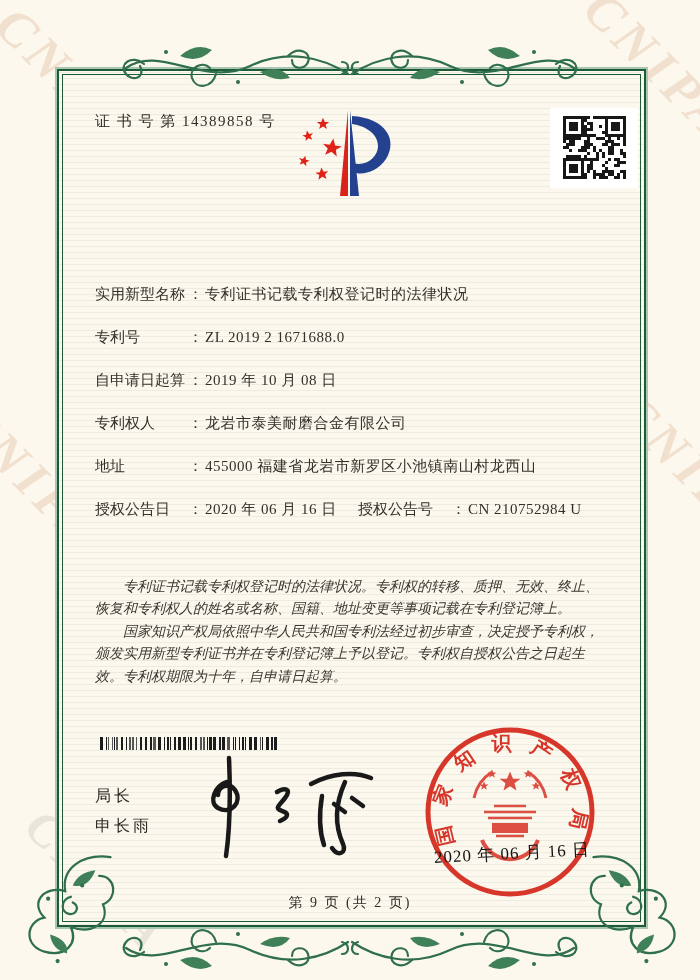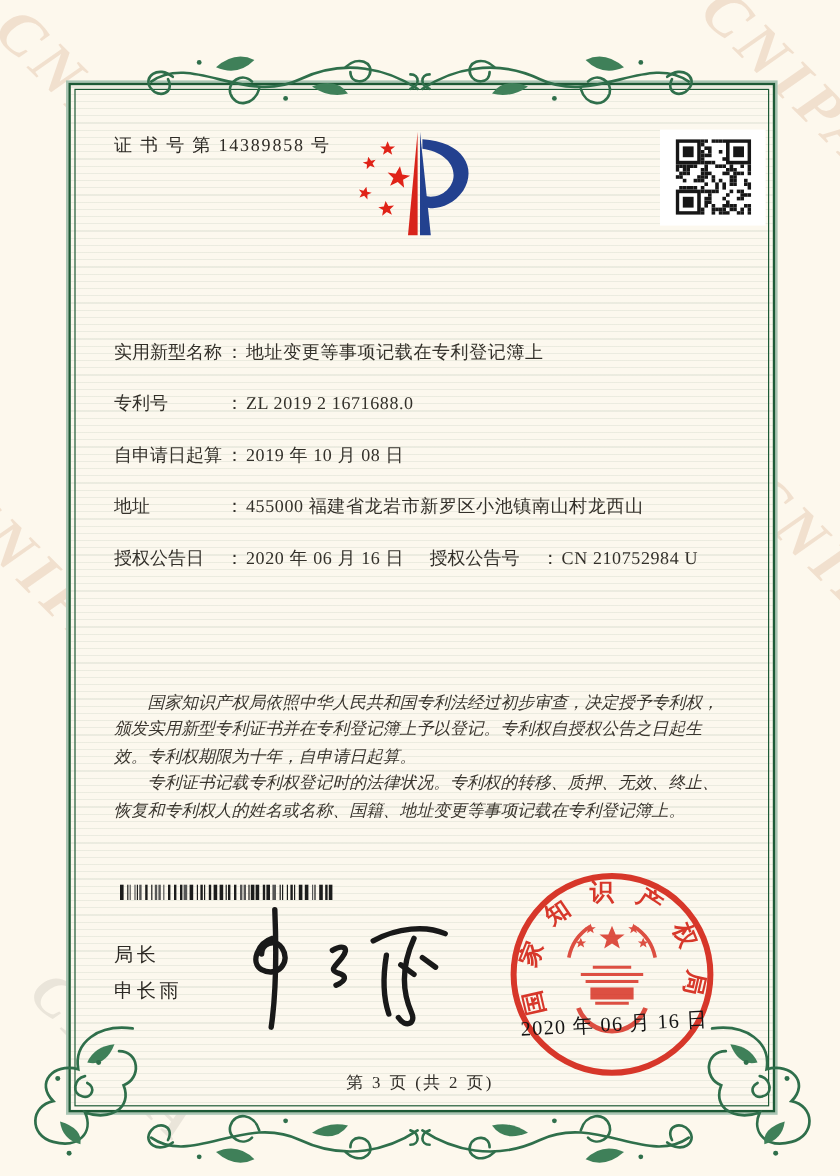--- a/index.html
+++ b/index.html
@@ -280,39 +280,42 @@
         <rect x="48" y="6" width="9" height="9"></rect>
         <rect x="0" y="42" width="21" height="21"></rect>
         <rect x="3" y="45" width="15" height="15" fill="#fff"></rect>
         <rect x="6" y="48" width="9" height="9"></rect>
       </svg>
   </div>
 
 
   <div class="fields">
     <div class="frow">
-      <span class="flabel">实用新型名称</span><span class="fcolon">：</span><span class="fvalue">地址变更等事项记载在专利登记簿上</span>
+      <span class="flabel">实用新型名称</span><span class="fcolon">：</span><span class="fvalue">专利证书记载专利权登记时的法律状况</span>
     </div>
     <div class="frow">
       <span class="flabel">专利号</span><span class="fcolon">：</span><span class="fvalue">ZL 2019 2 1671688.0</span>
     </div>
     <div class="frow">
       <span class="flabel">自申请日起算</span><span class="fcolon">：</span><span class="fvalue">2019 年 10 月 08 日</span>
     </div>
     <div class="frow">
+      <span class="flabel">专利权人</span><span class="fcolon">：</span><span class="fvalue">龙岩市泰美耐磨合金有限公司</span>
+    </div>
+    <div class="frow">
       <span class="flabel">地址</span><span class="fcolon">：</span><span class="fvalue">455000  福建省龙岩市新罗区小池镇南山村龙西山</span>
     </div>
     <div class="frow">
       <span class="pair1"><span class="flabel">授权公告日</span><span class="fcolon">：</span><span class="fvalue">2020 年 06 月 16 日</span></span><span class="flabel">授权公告号</span><span class="fcolon">：</span><span class="fvalue">CN 210752984 U</span>
     </div>
   </div>
 
   <div class="bodytext">
+    <p>专利证书记载专利权登记时的法律状况。专利权的转移、质押、无效、终止、恢复和专利权人的姓名或名称、国籍、地址变更等事项记载在专利登记簿上。</p>
     <p>国家知识产权局依照中华人民共和国专利法经过初步审查，决定授予专利权，颁发实用新型专利证书并在专利登记簿上予以登记。专利权自授权公告之日起生效。专利权期限为十年，自申请日起算。</p>
-    <p>专利证书记载专利权登记时的法律状况。专利权的转移、质押、无效、终止、恢复和专利权人的姓名或名称、国籍、地址变更等事项记载在专利登记簿上。</p>
   </div>
 
   <div class="barcode" id="barcode">
       <span style="width:3px;background:#1c1c1c"></span>
       <span style="width:3px;background:transparent"></span>
       <span style="width:1px;background:#1c1c1c"></span>
       <span style="width:1px;background:transparent"></span>
       <span style="width:1px;background:#565656"></span>
       <span style="width:3px;background:transparent"></span>
       <span style="width:1px;background:#565656"></span>
@@ -428,15 +431,15 @@
       <use href="#starpath" transform="translate(114,62) scale(0.45)" stroke="none"></use>
       <path d="M62,88 h52 M66,94 h44 M72,82 h32" fill="none" stroke-width="2.5"></path>
       <path d="M70,99 h36 v10 h-36 z" stroke="none"></path>
       <path d="M74,112 h28" fill="none" stroke-width="2.5"></path>
       <path d="M60,116 a30,30 0 0 0 56,0" fill="none" stroke-width="4"></path>
       <path d="M52,74 a40,40 0 0 1 18,-26 M124,74 a40,40 0 0 0 -18,-26" fill="none" stroke-width="3"></path>
     </g>
   </svg>
   <div class="seal-date">2020 年 06 月 16 日</div>
 
-  <div class="page-no">第 3 页 (共 2 页)</div>
+  <div class="page-no">第 9 页 (共 2 页)</div>
 
 </div>
 
 </body></html>

